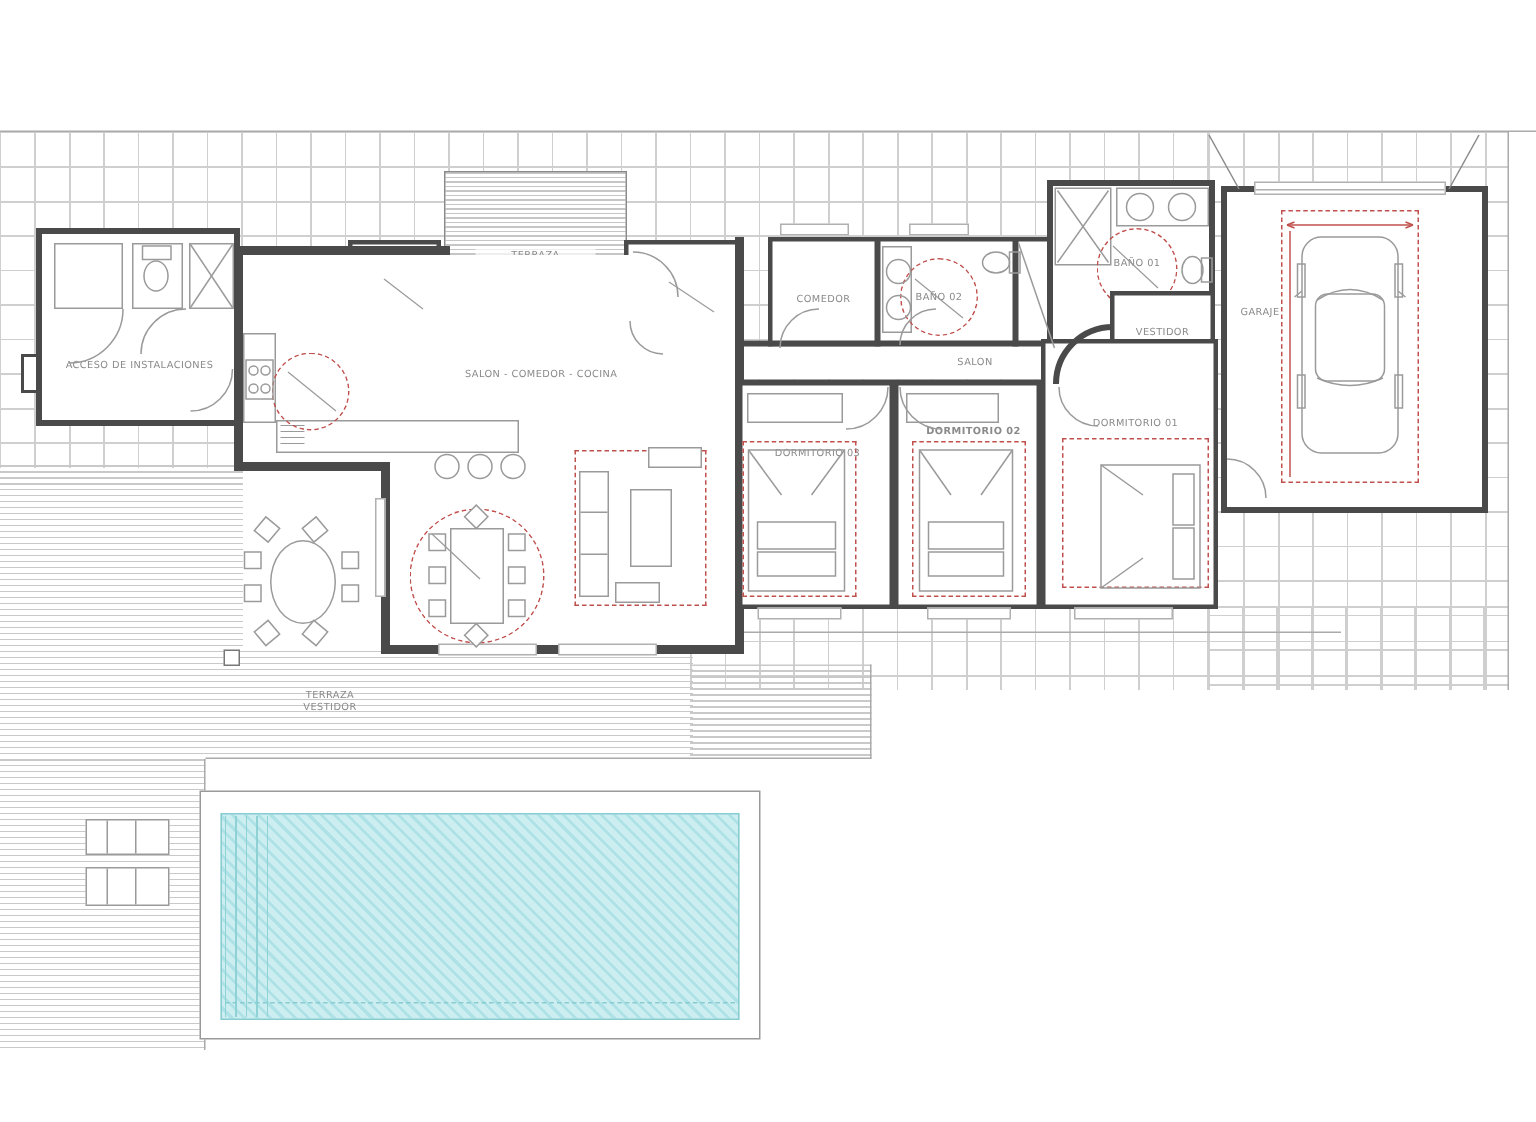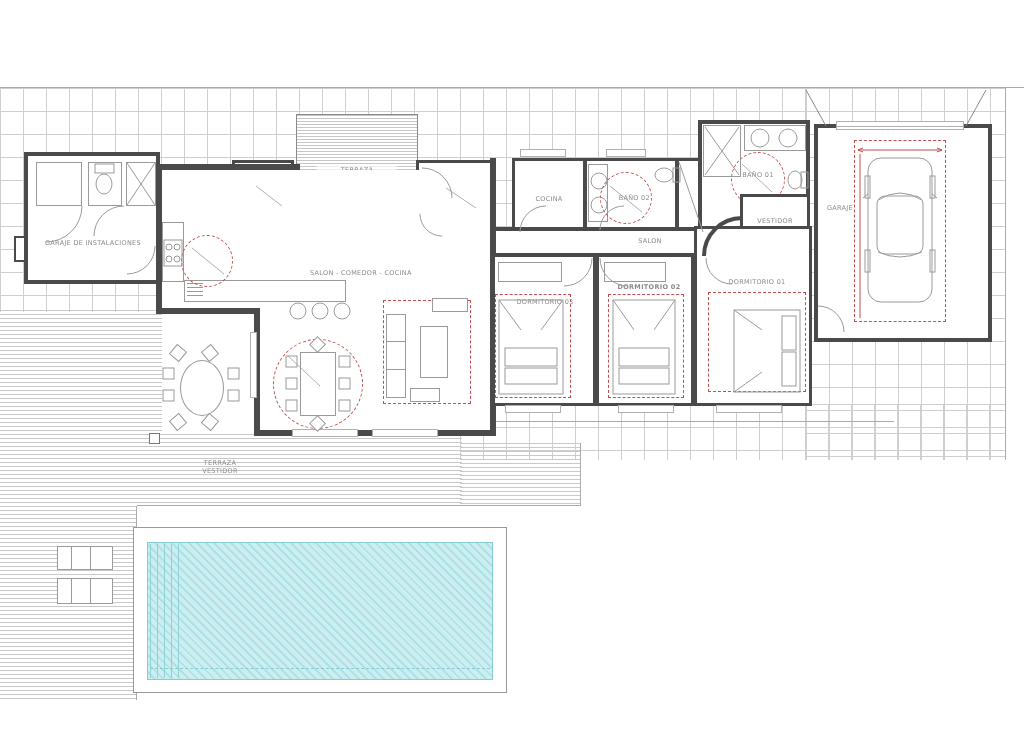--- a/index.html
+++ b/index.html
@@ -68,48 +68,48 @@
   <div class="abs f" style="left:57px;top:578px;width:56px;height:26px;">
     <div class="abs" style="left:13px;top:0;width:1px;height:24px;background:#9a9a9a;"></div>
     <div class="abs" style="left:32px;top:0;width:1px;height:24px;background:#9a9a9a;"></div>
   </div>
 
   <div class="abs box4 fgrid" style="left:24px;top:152px;width:136px;height:132px;"></div>
   <div class="abs f fgrid" style="left:36px;top:162px;width:46px;height:44px;"></div>
   <div class="abs f" style="left:88px;top:162px;width:34px;height:44px;"></div>
   <div class="abs f" style="left:126px;top:162px;width:30px;height:44px;"></div>
   <div class="abs f" style="left:14px;top:236px;width:12px;height:26px;border-color:#4a4a4a;border-width:2px;"></div>
-  <div class="abs lbl" style="left:30px;top:239px;width:126px;">GARAJE DE INSTALACIONES</div>
+  <div class="abs lbl" style="left:30px;top:239px;width:126px;">ACCESO DE INSTALACIONES</div>
 
   <div class="abs box" style="left:232px;top:160px;width:62px;height:60px;"></div>
   <div class="abs wall" style="left:232px;top:186px;width:5px;height:34px;"></div>
   <div class="abs redr" style="left:246px;top:174px;width:44px;height:42px;"></div>
   <div class="abs f" style="left:272px;top:166px;width:18px;height:16px;"></div>
   <div class="abs lbl" style="left:236px;top:196px;width:54px;">GALERIA</div>
 
   <div class="abs deckf" style="left:296px;top:114px;width:122px;height:100px;border:1px solid #8a8a8a;box-sizing:border-box;background-color:#fff;"></div>
   <div class="abs f" style="left:302px;top:200px;width:82px;height:6px;"></div>
   <div class="abs f" style="left:302px;top:206px;width:82px;height:6px;"></div>
   <div class="abs lbl" style="left:317px;top:166px;width:80px;background:rgba(255,255,255,.7);">
     <div>TERRAZA</div>
     <div>ACCESO</div>
   </div>
 
   <div class="abs box" style="left:416px;top:160px;width:78px;height:70px;"></div>
   <div class="abs redc" style="left:432px;top:171px;width:54px;height:54px;"></div>
   <div class="abs lbl" style="left:434px;top:194px;width:50px;">ACCESO</div>
 
   <div class="abs box" style="left:512px;top:158px;width:74px;height:76px;"></div>
-  <div class="abs lbl" style="left:519px;top:195px;width:60px;">COCINA</div>
+  <div class="abs lbl" style="left:519px;top:195px;width:60px;">COMEDOR</div>
 
   <div class="abs box fgrid" style="left:584px;top:158px;width:94px;height:78px;"></div>
   <div class="abs f" style="left:588px;top:164px;width:20px;height:58px;"></div>
   <div class="abs box" style="left:676px;top:158px;width:30px;height:78px;"></div>
   <div class="abs redc" style="left:600px;top:172px;width:52px;height:52px;"></div>
-  <div class="abs lbl" style="left:602px;top:194px;width:48px;text-align:right;">BAÑO 02</div>
+  <div class="abs lbl" style="left:602px;top:194px;width:48px;">BAÑO 02</div>
 
   <div class="abs box4 fgrid" style="left:698px;top:120px;width:112px;height:110px;"></div>
   <div class="abs f" style="left:703px;top:125px;width:38px;height:52px;"></div>
   <div class="abs f" style="left:744px;top:125px;width:62px;height:26px;"></div>
   <div class="abs redc" style="left:731px;top:152px;width:54px;height:54px;"></div>
   <div class="abs lbl" style="left:734px;top:171px;width:48px;">BAÑO 01</div>
 
   <div class="abs box fgrid" style="left:740px;top:194px;width:70px;height:66px;"></div>
   <div class="abs f hatch" style="left:745px;top:228px;width:60px;height:28px;"></div>
   <div class="abs lbl" style="left:744px;top:217px;width:62px;">VESTIDOR</div>
@@ -123,21 +123,21 @@
   <div class="abs wall" style="left:156px;top:164px;width:144px;height:6px;"></div>
   <div class="abs wall" style="left:156px;top:164px;width:6px;height:150px;"></div>
   <div class="abs wall" style="left:156px;top:308px;width:104px;height:6px;"></div>
   <div class="abs wall" style="left:254px;top:308px;width:6px;height:128px;"></div>
   <div class="abs wall" style="left:254px;top:430px;width:242px;height:6px;"></div>
   <div class="abs wall" style="left:490px;top:158px;width:6px;height:278px;"></div>
 
   <div class="abs sill" style="left:250px;top:332px;width:7px;height:66px;"></div>
   <div class="abs sill" style="left:292px;top:429px;width:66px;height:8px;"></div>
   <div class="abs sill" style="left:372px;top:429px;width:66px;height:8px;"></div>
-  <div class="abs lbl" style="left:310px;top:269px;width:100px;">SALON - COMEDOR - COCINA</div>
+  <div class="abs lbl" style="left:310px;top:245px;width:100px;">SALON - COMEDOR - COCINA</div>
 
   <div class="abs f" style="left:162px;top:222px;width:22px;height:60px;"></div>
   <div class="abs f" style="left:184px;top:280px;width:162px;height:22px;"></div>
   <div class="abs" style="left:187px;top:283px;width:16px;height:16px;background-image:repeating-linear-gradient(to bottom,#9a9a9a 0 1px,transparent 1px 4px);"></div>
   <div class="abs redc" style="left:181px;top:235px;width:52px;height:52px;"></div>
 
   <div class="abs redc" style="left:273px;top:339px;width:90px;height:90px;"></div>
   <div class="abs f" style="left:300px;top:352px;width:36px;height:64px;"></div>
 
   <div class="abs redr" style="left:383px;top:300px;width:88px;height:104px;"></div>

